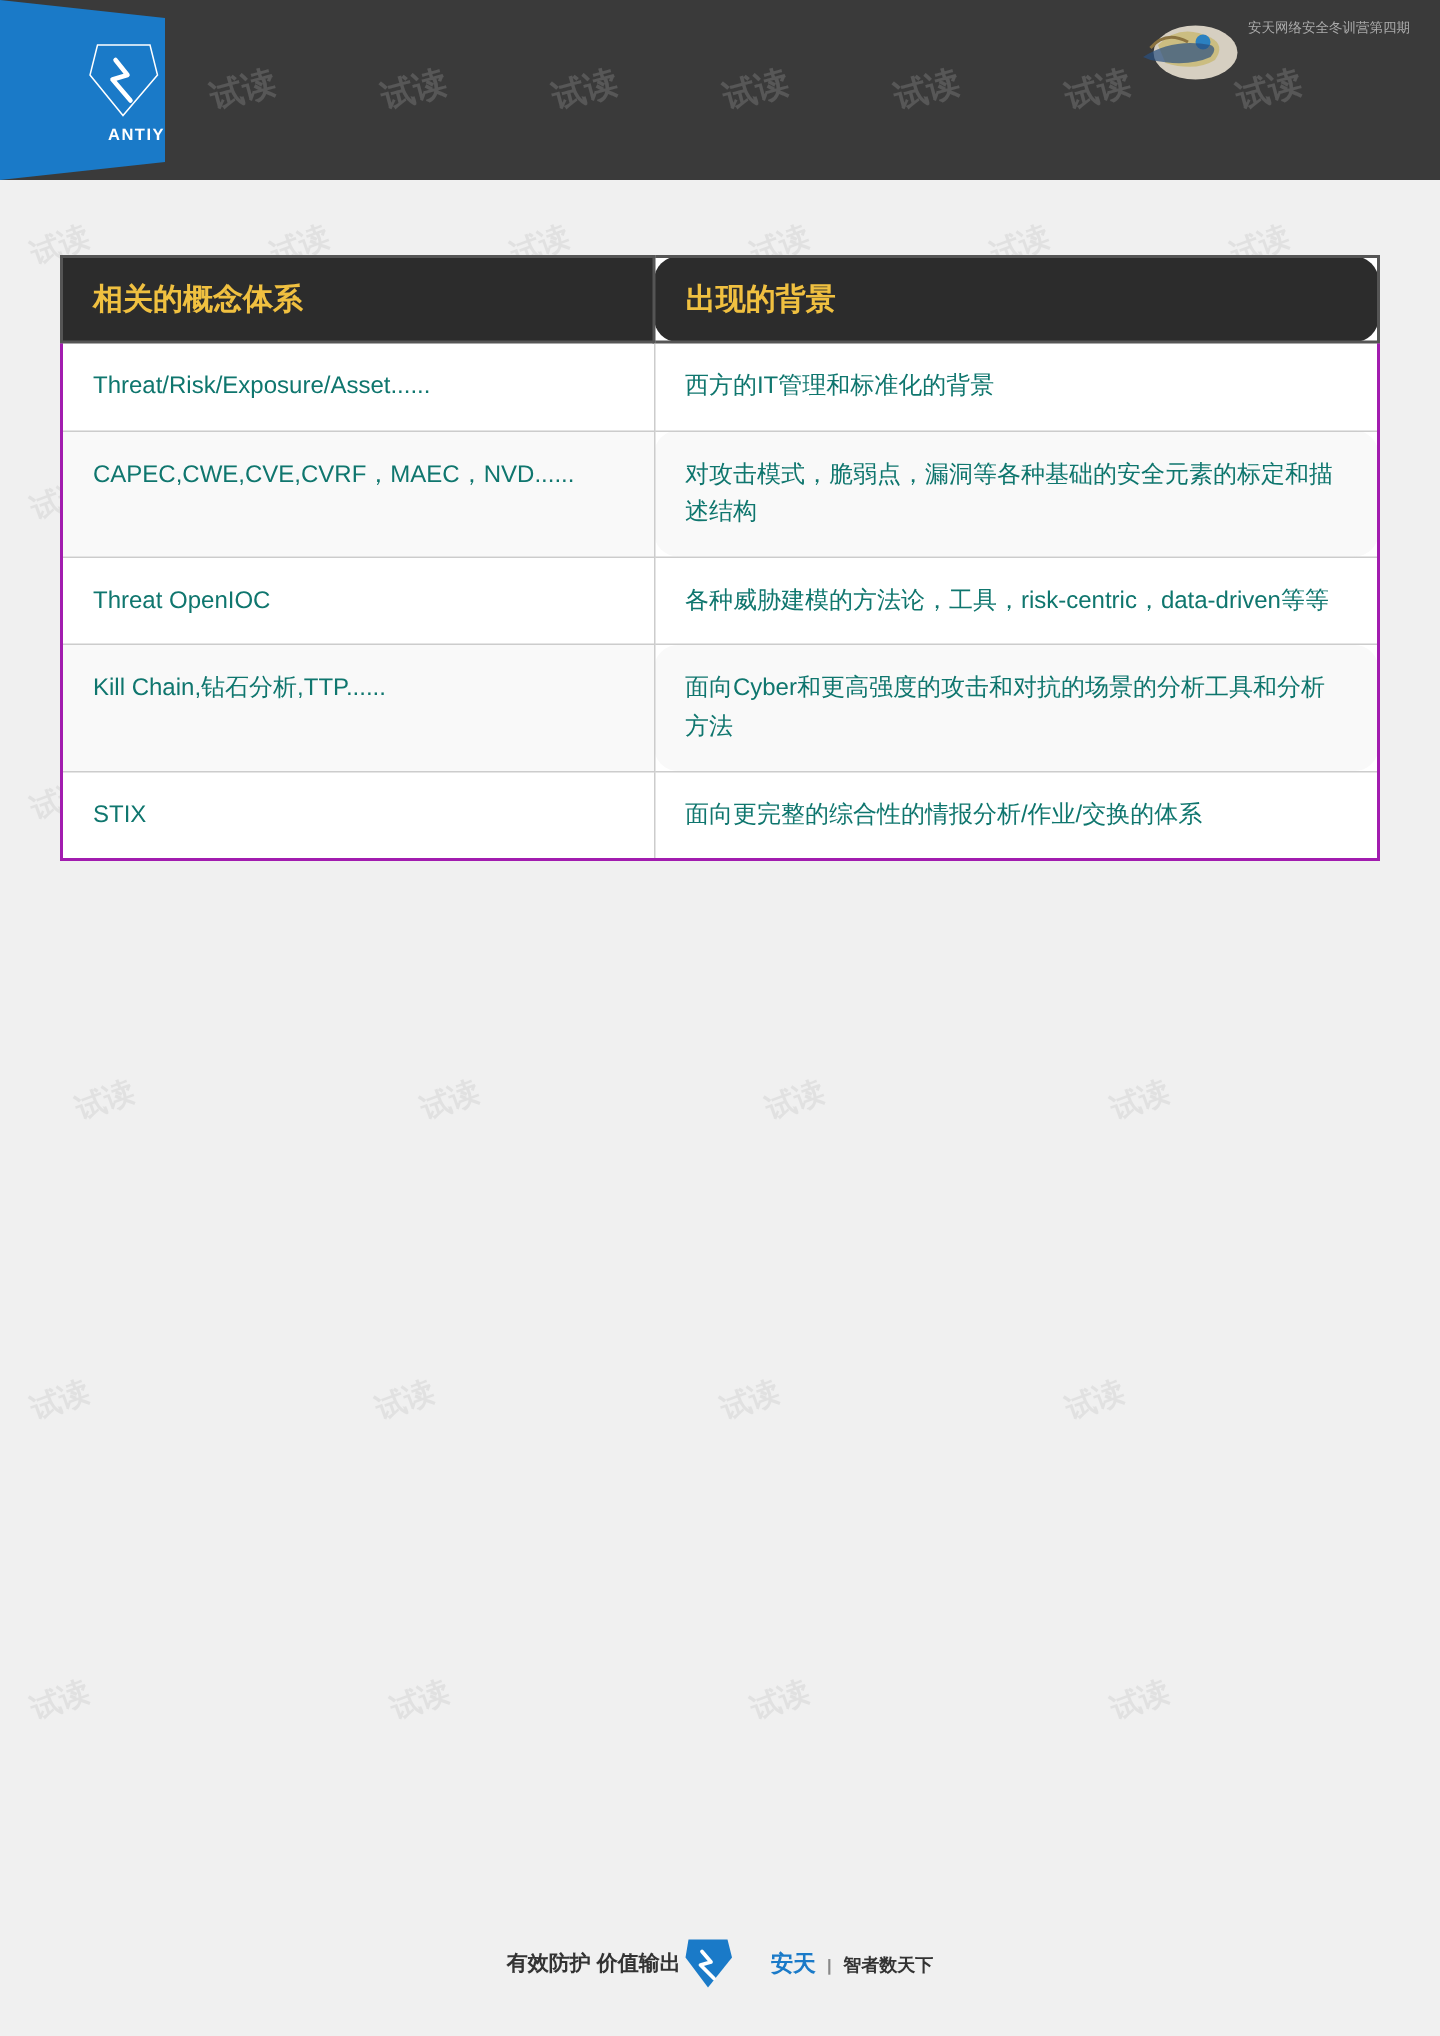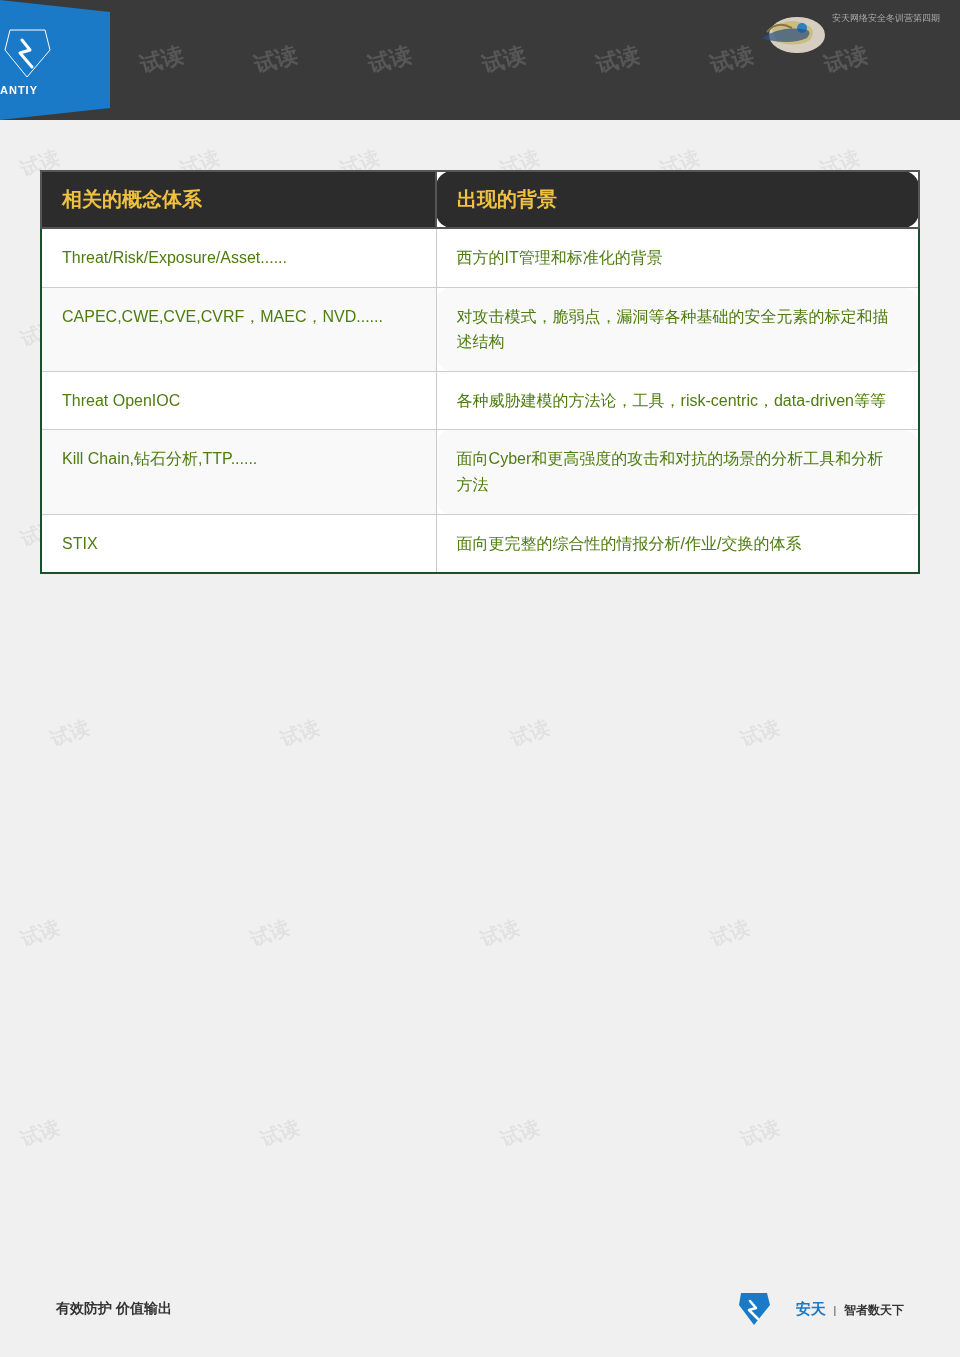--- a/index.html
+++ b/index.html
@@ -21,21 +21,21 @@
       align-items: center;
       position: relative;
     }
     .logo-box {
       width: 110px;
       height: 120px;
       background: #1a7ac8;
       clip-path: polygon(0 0, 100% 10%, 100% 90%, 0 100%);
       display: flex;
       flex-direction: column;
-      align-items: flex-start;
+      align-items: flex-end;
       justify-content: center;
       position: relative;
       z-index: 2;
     }
     .logo-icon {
       width: 55px;
       height: 55px;
     }
     .logo-text {
       color: white;
@@ -102,36 +102,36 @@
       position: relative;
       z-index: 1;
       padding: 50px 40px 40px 40px;
     }
 
     
     .data-table {
       width: 100%;
       border-collapse: collapse;
       background: white;
-      border: 2px solid #14532d;
+      border: 2px solid #a21caf;
     }
     .data-table th {
       background: #2c2c2c;
       color: #f0c040;
       font-size: 20px;
       font-weight: bold;
       padding: 14px 20px;
       text-align: left;
       border: 2px solid #555;
     }
     .data-table td {
       padding: 16px 20px;
       border: 1px solid #ccc;
       font-size: 16px;
-      color: #4d7c0f;
+      color: #0f766e;
       vertical-align: top;
       line-height: 1.6;
     }
     .data-table tr:nth-child(even) td {
       background: #f9f9f9;
     }
     .data-table tr:nth-child(odd) td {
       background: #ffffff;
     }
     .col-left {
@@ -143,23 +143,23 @@
       border-radius: 16px;
     }
 
     
     .footer {
       position: absolute;
       bottom: 30px;
       left: 0;
       right: 0;
       display: flex;
-      justify-content: space-between;
-      align-items: center;
-      padding: 0 56px;
+      justify-content: center;
+      align-items: center;
+      padding: 0 40px;
       z-index: 2;
     }
     .footer-left {
       font-size: 14px;
       color: #333;
       font-weight: bold;
     }
     .footer-right {
       display: flex;
       align-items: center;

